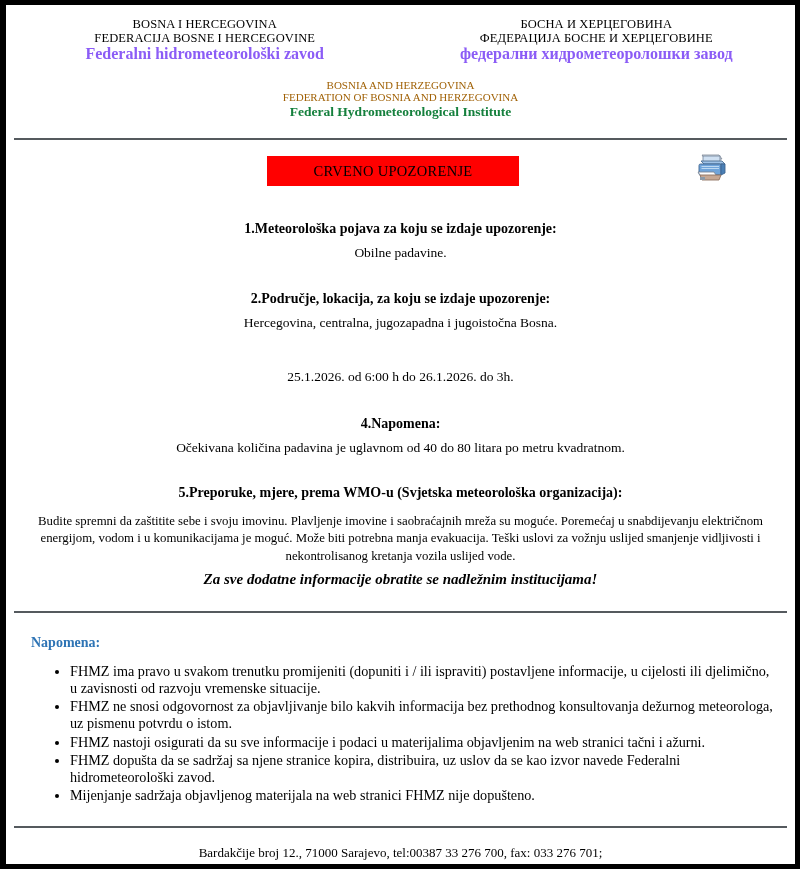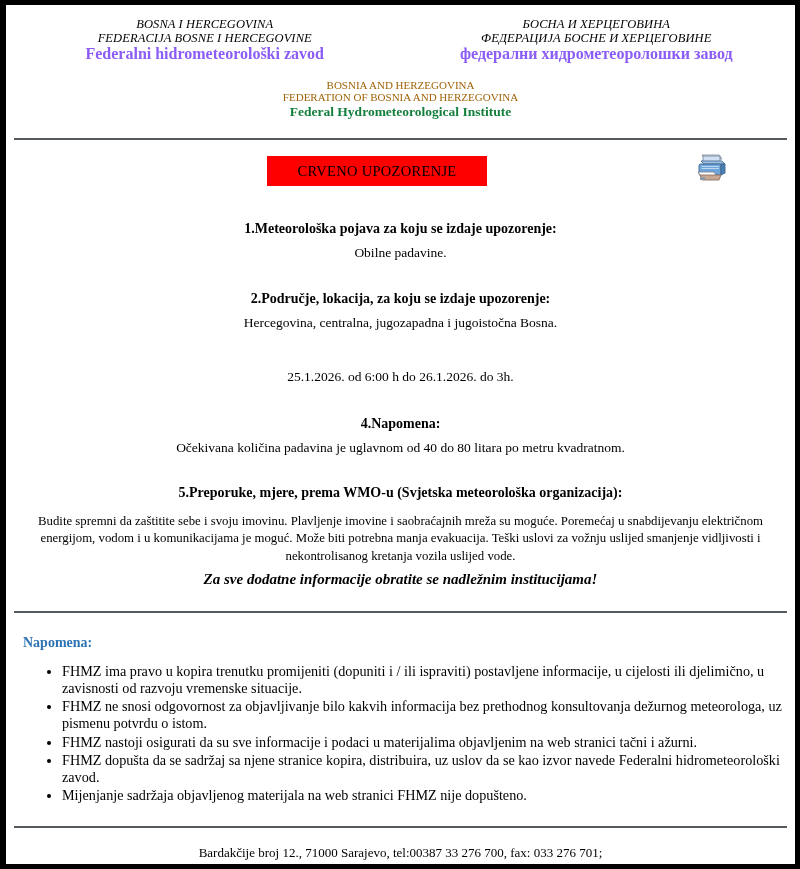--- a/index.html
+++ b/index.html
@@ -52,21 +52,20 @@
     width: 48%;
     text-align: center;
     line-height: 1.12;
   }
   .header-col .l1,
   .header-col .l2 {
     font-size: 12.5px;
     font-weight: normal;
     letter-spacing: 0.1px;
     color: #000;
-    font-style: italic;
   }
   .header-col .l3 {
     font-size: 16px;
     font-weight: bold;
     color: #8b5cf6;
     text-align: center;
   }
 
   .header-en {
     text-align: center;
@@ -97,21 +96,21 @@
   
   .banner-row {
     position: relative;
     height: 52px;
     margin-top: 0;
   }
   .alert-banner {
     position: absolute;
     left: 261px;
     top: 16px;
-    width: 220px;
+    width: 252px;
     height: 30px;
     background: #ff0000;
     color: #000000;
     font-size: 14.5px;
     line-height: 30px;
     text-align: center;
     letter-spacing: 0.3px;
   }
   .print-icon {
     position: absolute;
@@ -155,21 +154,21 @@
   .recommend-emph {
     display: block;
     font-weight: bold;
     font-style: italic;
     font-size: 15px;
     padding-top: 4px;
   }
 
   
   .napomena-wrap {
-    padding: 0 10px;
+    padding: 0 18px;
   }
   .napomena-title {
     color: #2e74b5;
     font-weight: bold;
     font-size: 14px;
     margin: 0;
     padding: 22px 0 0 7px;
   }
   ul.napomena-list {
     margin: 0;
@@ -266,21 +265,21 @@
       <div class="section s5">
         <div class="sec-title">5.Preporuke, mjere, prema WMO-u (Svjetska meteorološka organizacija):</div>
         <div class="recommend"><span>Budite spremni da zaštitite sebe i svoju imovinu. Plavljenje imovine i saobraćajnih mreža su moguće. Poremećaj u snabdijevanju električnom energijom, vodom i u komunikacijama je moguć. Može biti potrebna manja evakuacija. Teški uslovi za vožnju uslijed smanjenje vidljivosti i nekontrolisanog kretanja vozila uslijed vode.</span><span class="recommend-emph">Za sve dodatne informacije obratite se nadležnim institucijama!</span></div>
       </div>
 
       <div class="rule rule-2" style="margin-top:22px;"></div>
 
       <div class="napomena-wrap">
         <div class="napomena-title">Napomena:</div>
         <ul class="napomena-list">
-          <li>FHMZ ima pravo u kopira trenutku promijeniti (dopuniti i / ili ispraviti) postavljene informacije, u cijelosti ili djelimično, u zavisnosti od razvoju vremenske situacije.</li>
+          <li>FHMZ ima pravo u svakom trenutku promijeniti (dopuniti i / ili ispraviti) postavljene informacije, u cijelosti ili djelimično, u zavisnosti od razvoju vremenske situacije.</li>
           <li>FHMZ ne snosi odgovornost za objavljivanje bilo kakvih informacija bez prethodnog konsultovanja dežurnog meteorologa, uz pismenu potvrdu o istom.</li>
           <li>FHMZ nastoji osigurati da su sve informacije i podaci u materijalima objavljenim na web stranici tačni i ažurni.</li>
           <li>FHMZ dopušta da se sadržaj sa njene stranice kopira, distribuira, uz uslov da se kao izvor navede Federalni hidrometeorološki zavod.</li>
           <li>Mijenjanje sadržaja objavljenog materijala na web stranici FHMZ nije dopušteno.</li>
         </ul>
       </div>
 
       <div class="rule rule-3" style="margin-top:21px;"></div>
 
       <div class="footer">

